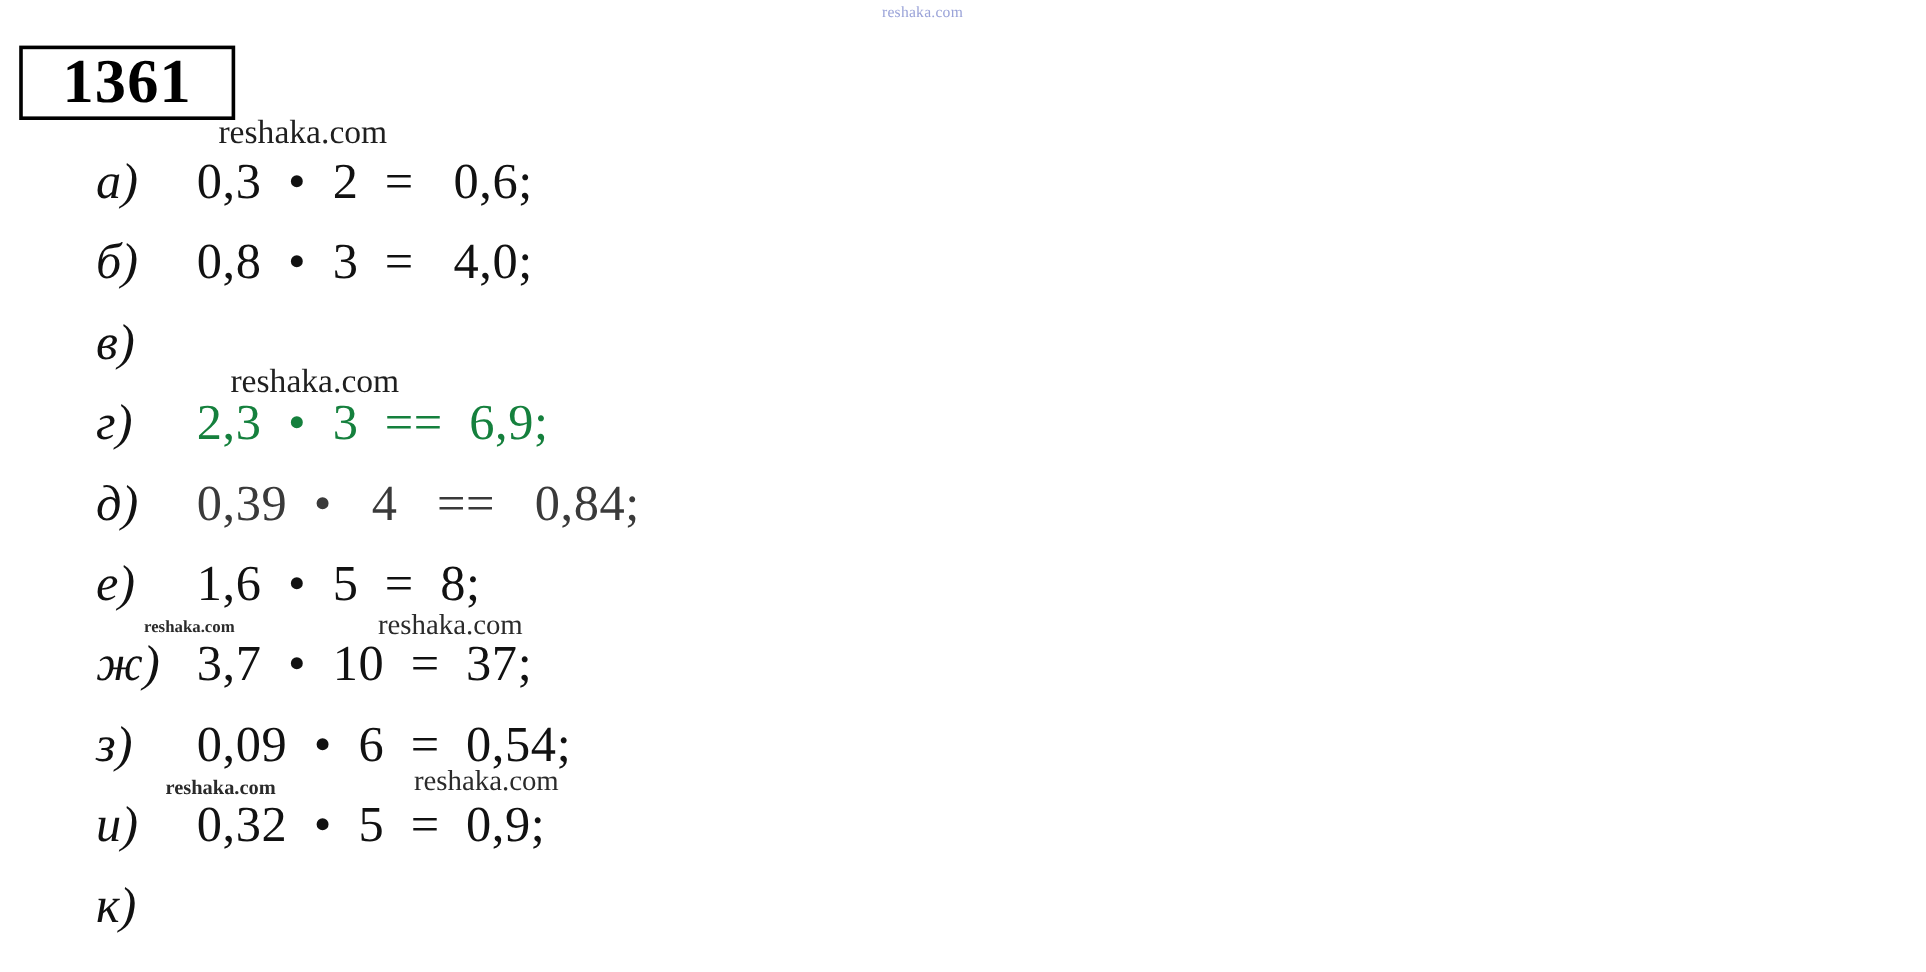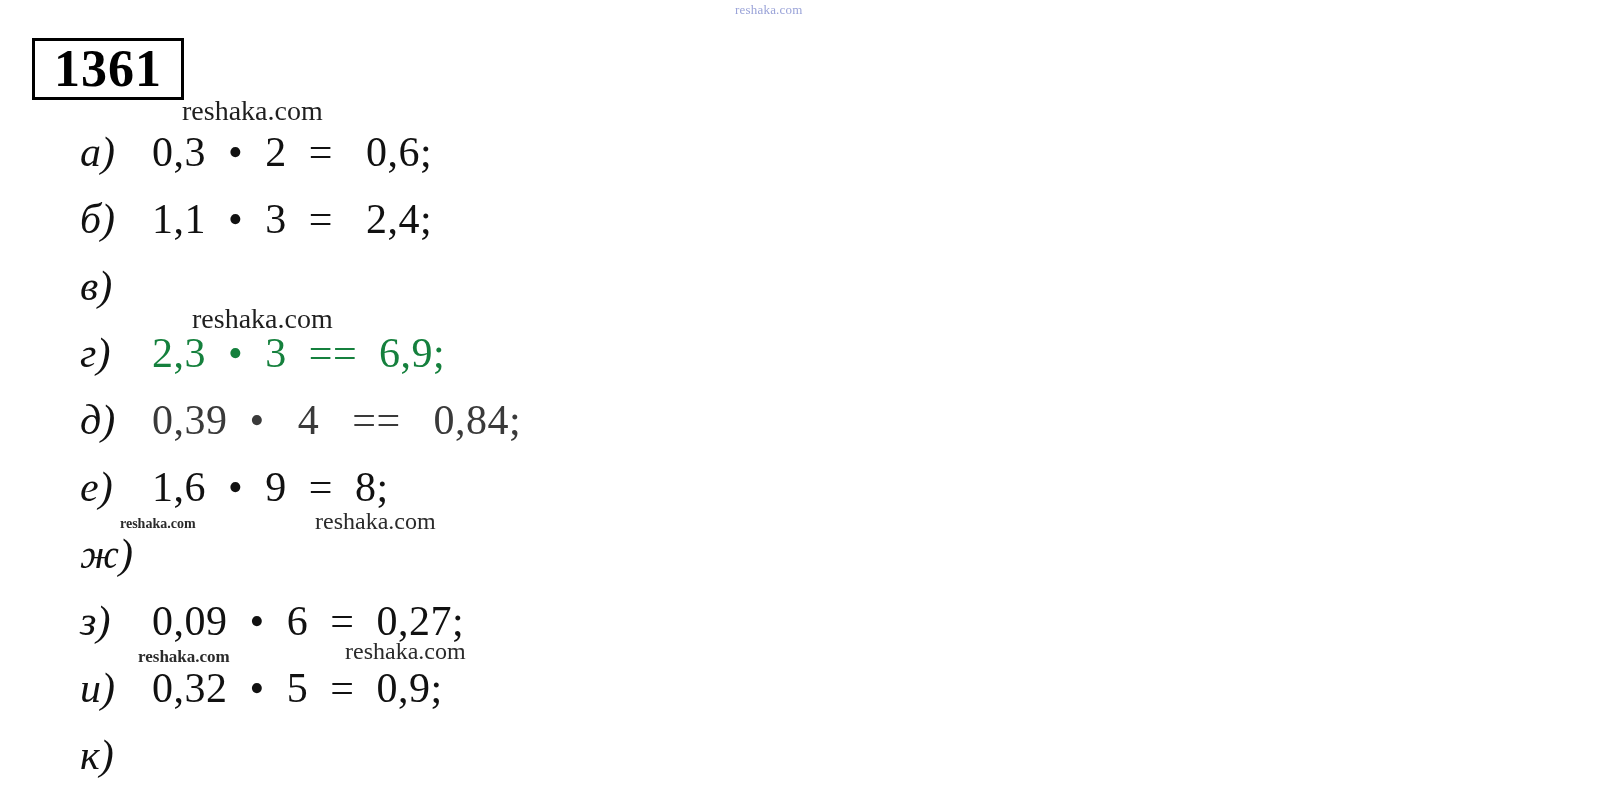--- a/index.html
+++ b/index.html
@@ -24,23 +24,23 @@
     font-family: "Liberation Serif", serif;
     font-size: 13px;
     color: #9aa3d8;
     letter-spacing: 0.2px;
     white-space: nowrap;
   }
 
   
   .task-number-box {
     position: absolute;
-    left: 32px;
+    left: 16px;
     top: 38px;
-    width: 152px;
+    width: 180px;
     height: 62px;
     border: 3px solid #000;
     box-sizing: border-box;
     display: flex;
     align-items: center;
     justify-content: center;
   }
   .task-number-box .num {
     font-family: "Liberation Serif", serif;
     font-size: 52px;
@@ -69,20 +69,21 @@
   }
   .line .lbl {
     display: inline-block;
     width: 72px;
     font-style: italic;
     color: #111;
   }
   .line .expr {
     display: inline-block;
     letter-spacing: 0.5px;
+    margin-left: 12px;
   }
 
   
   .line.faded-1 .expr { color: #15803d; }
   .line.faded-2 .expr { color: #3a3a3a; }
 
   
   .wm {
     position: absolute;
     font-family: "Liberation Serif", serif;
@@ -111,27 +112,27 @@
 <body>
 
 <div class="wm-top">reshaka.com</div>
 
 <div class="task-number-box">
   <span class="num">1361</span>
 </div>
 
 <div class="lines">
     <div class="line"><span class="lbl">а)</span><span class="expr">0,3  •  2  =   0,6;</span></div>
-    <div class="line"><span class="lbl">б)</span><span class="expr">1,1  •  3  =   2,4;</span></div>
+    <div class="line"><span class="lbl">б)</span><span class="expr">0,8  •  3  =   4,0;</span></div>
     <div class="line"><span class="lbl">в)</span></div>
     <div class="line faded-1"><span class="lbl">г)</span><span class="expr">2,3  •  3  ==  6,9;</span></div>
     <div class="line faded-2"><span class="lbl">д)</span><span class="expr">0,39  •   4   ==   0,84;</span></div>
-    <div class="line"><span class="lbl">е)</span><span class="expr">1,6  •  9  =  8;</span></div>
-    <div class="line"><span class="lbl">ж)</span></div>
-    <div class="line"><span class="lbl">з)</span><span class="expr">0,09  •  6  =  0,27;</span></div>
+    <div class="line"><span class="lbl">е)</span><span class="expr">1,6  •  5  =  8;</span></div>
+    <div class="line"><span class="lbl">ж)</span><span class="expr">3,7  •  10  =  37;</span></div>
+    <div class="line"><span class="lbl">з)</span><span class="expr">0,09  •  6  =  0,54;</span></div>
     <div class="line"><span class="lbl">и)</span><span class="expr">0,32  •  5  =  0,9;</span></div>
     <div class="line"><span class="lbl">к)</span></div>
   </div>
 
 <div class="watermark-layer">
     <div class="wm big" style="left: 182px; top: 95px;">reshaka.com</div>
     <div class="wm big" style="left: 192px; top: 303px;">reshaka.com</div>
     <div class="wm tiny" style="left: 120px; top: 516px;">reshaka.com</div>
     <div class="wm mid" style="left: 315px; top: 508px;">reshaka.com</div>
     <div class="wm small" style="left: 138px; top: 647px;">reshaka.com</div>

